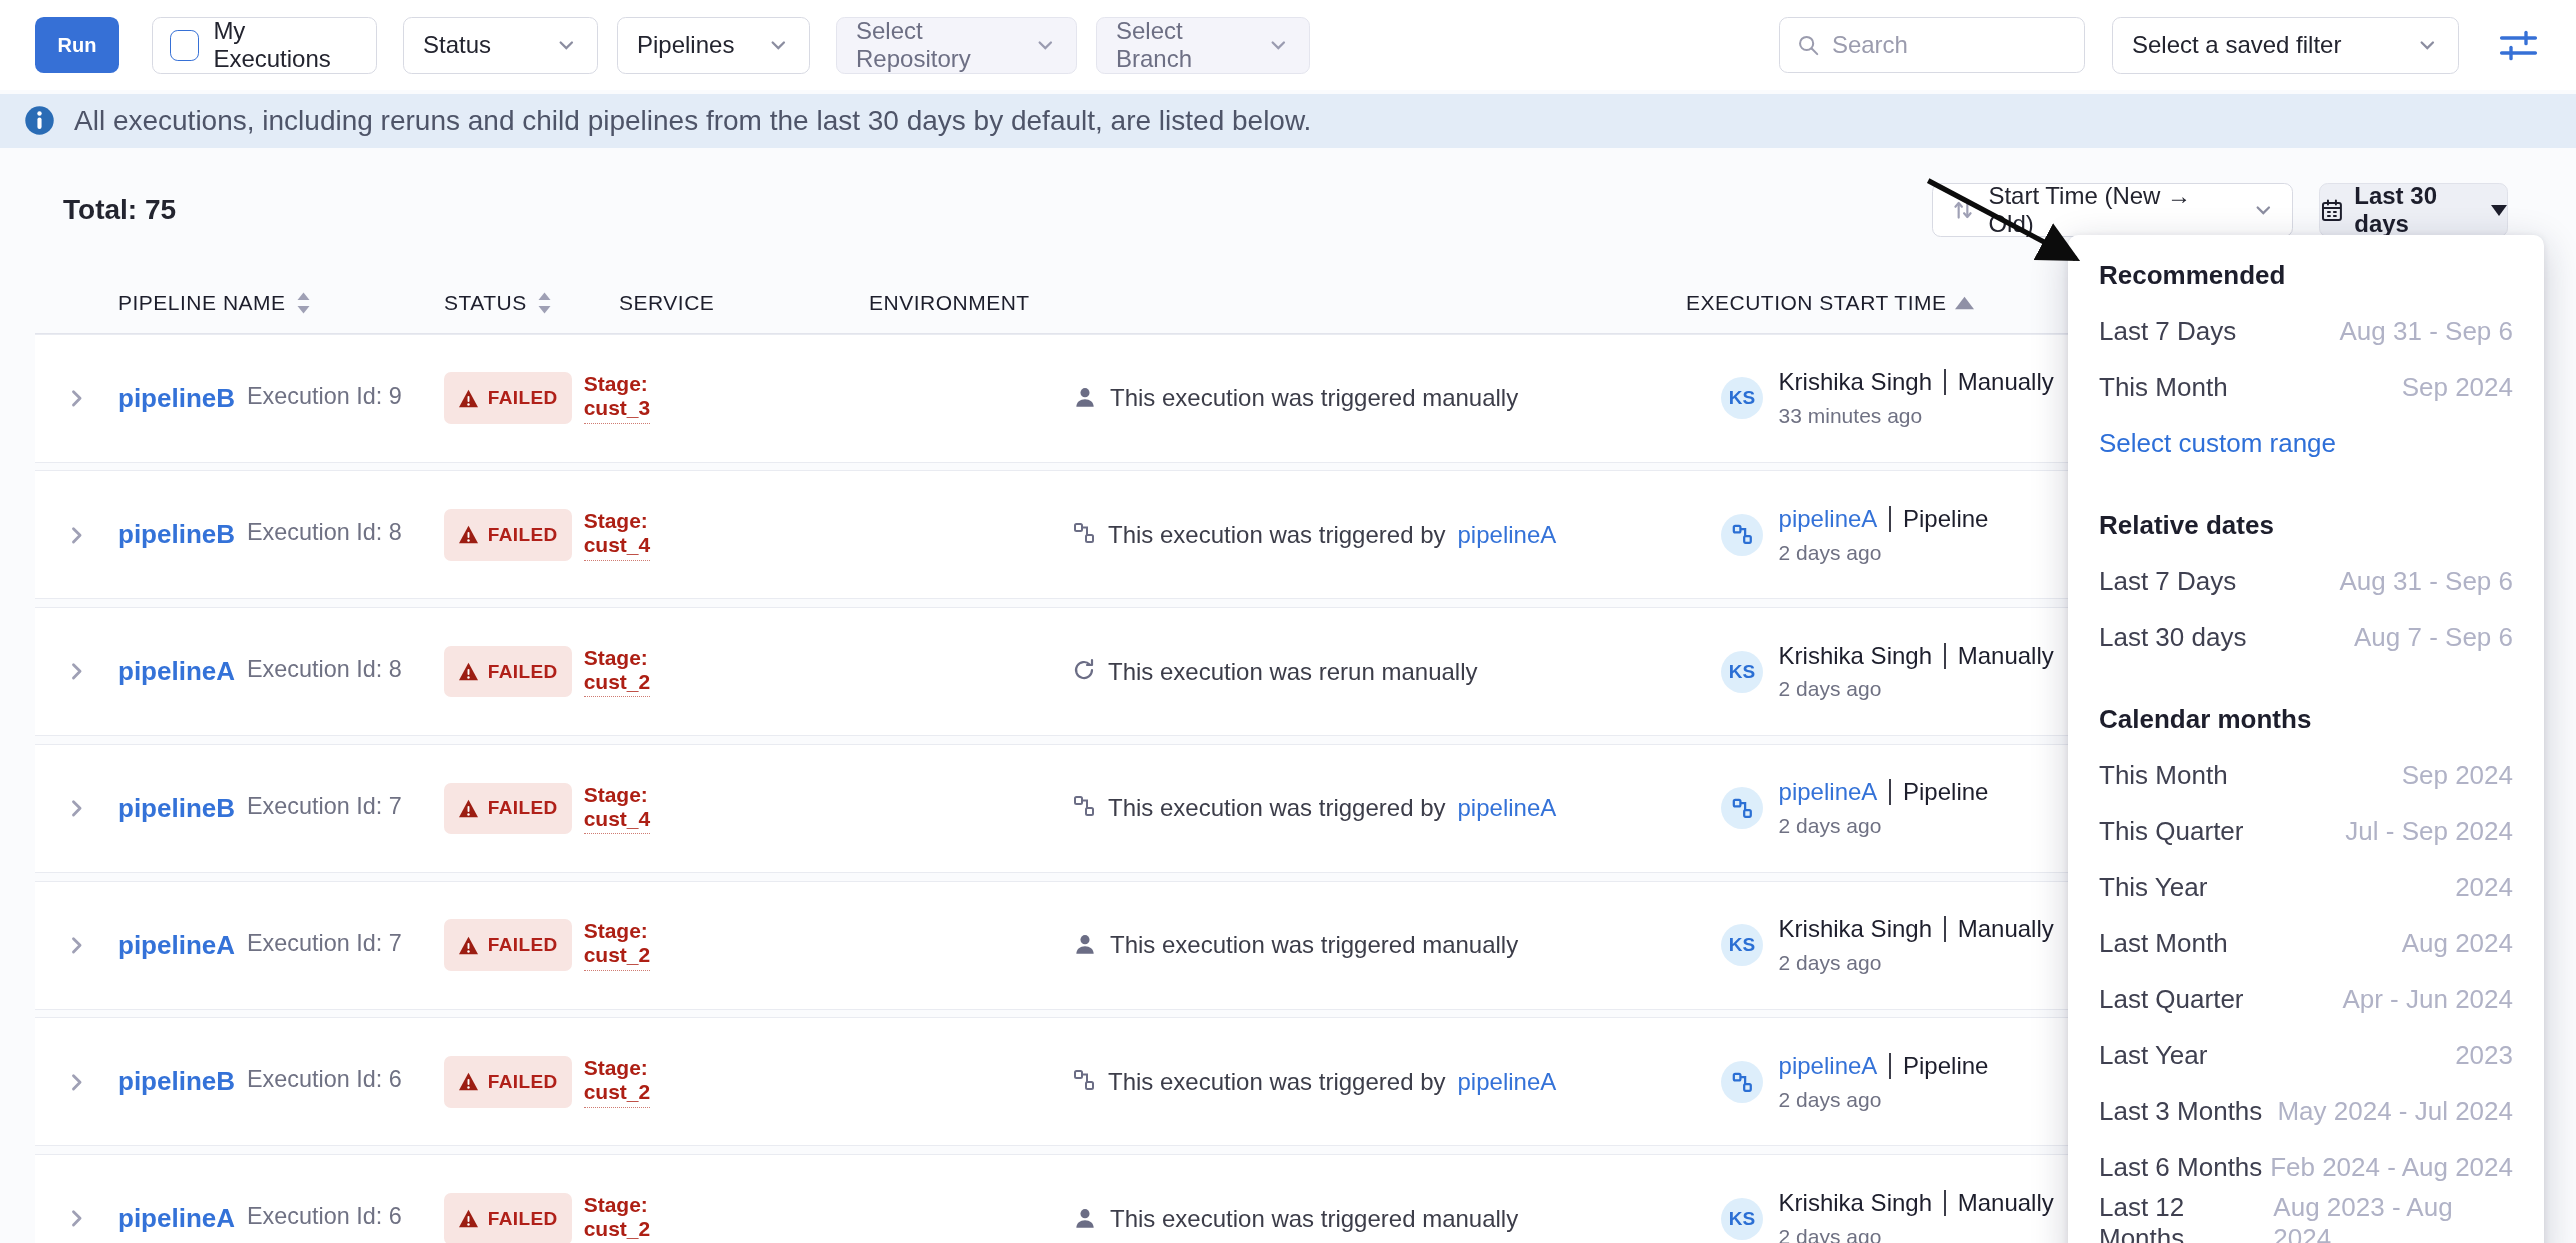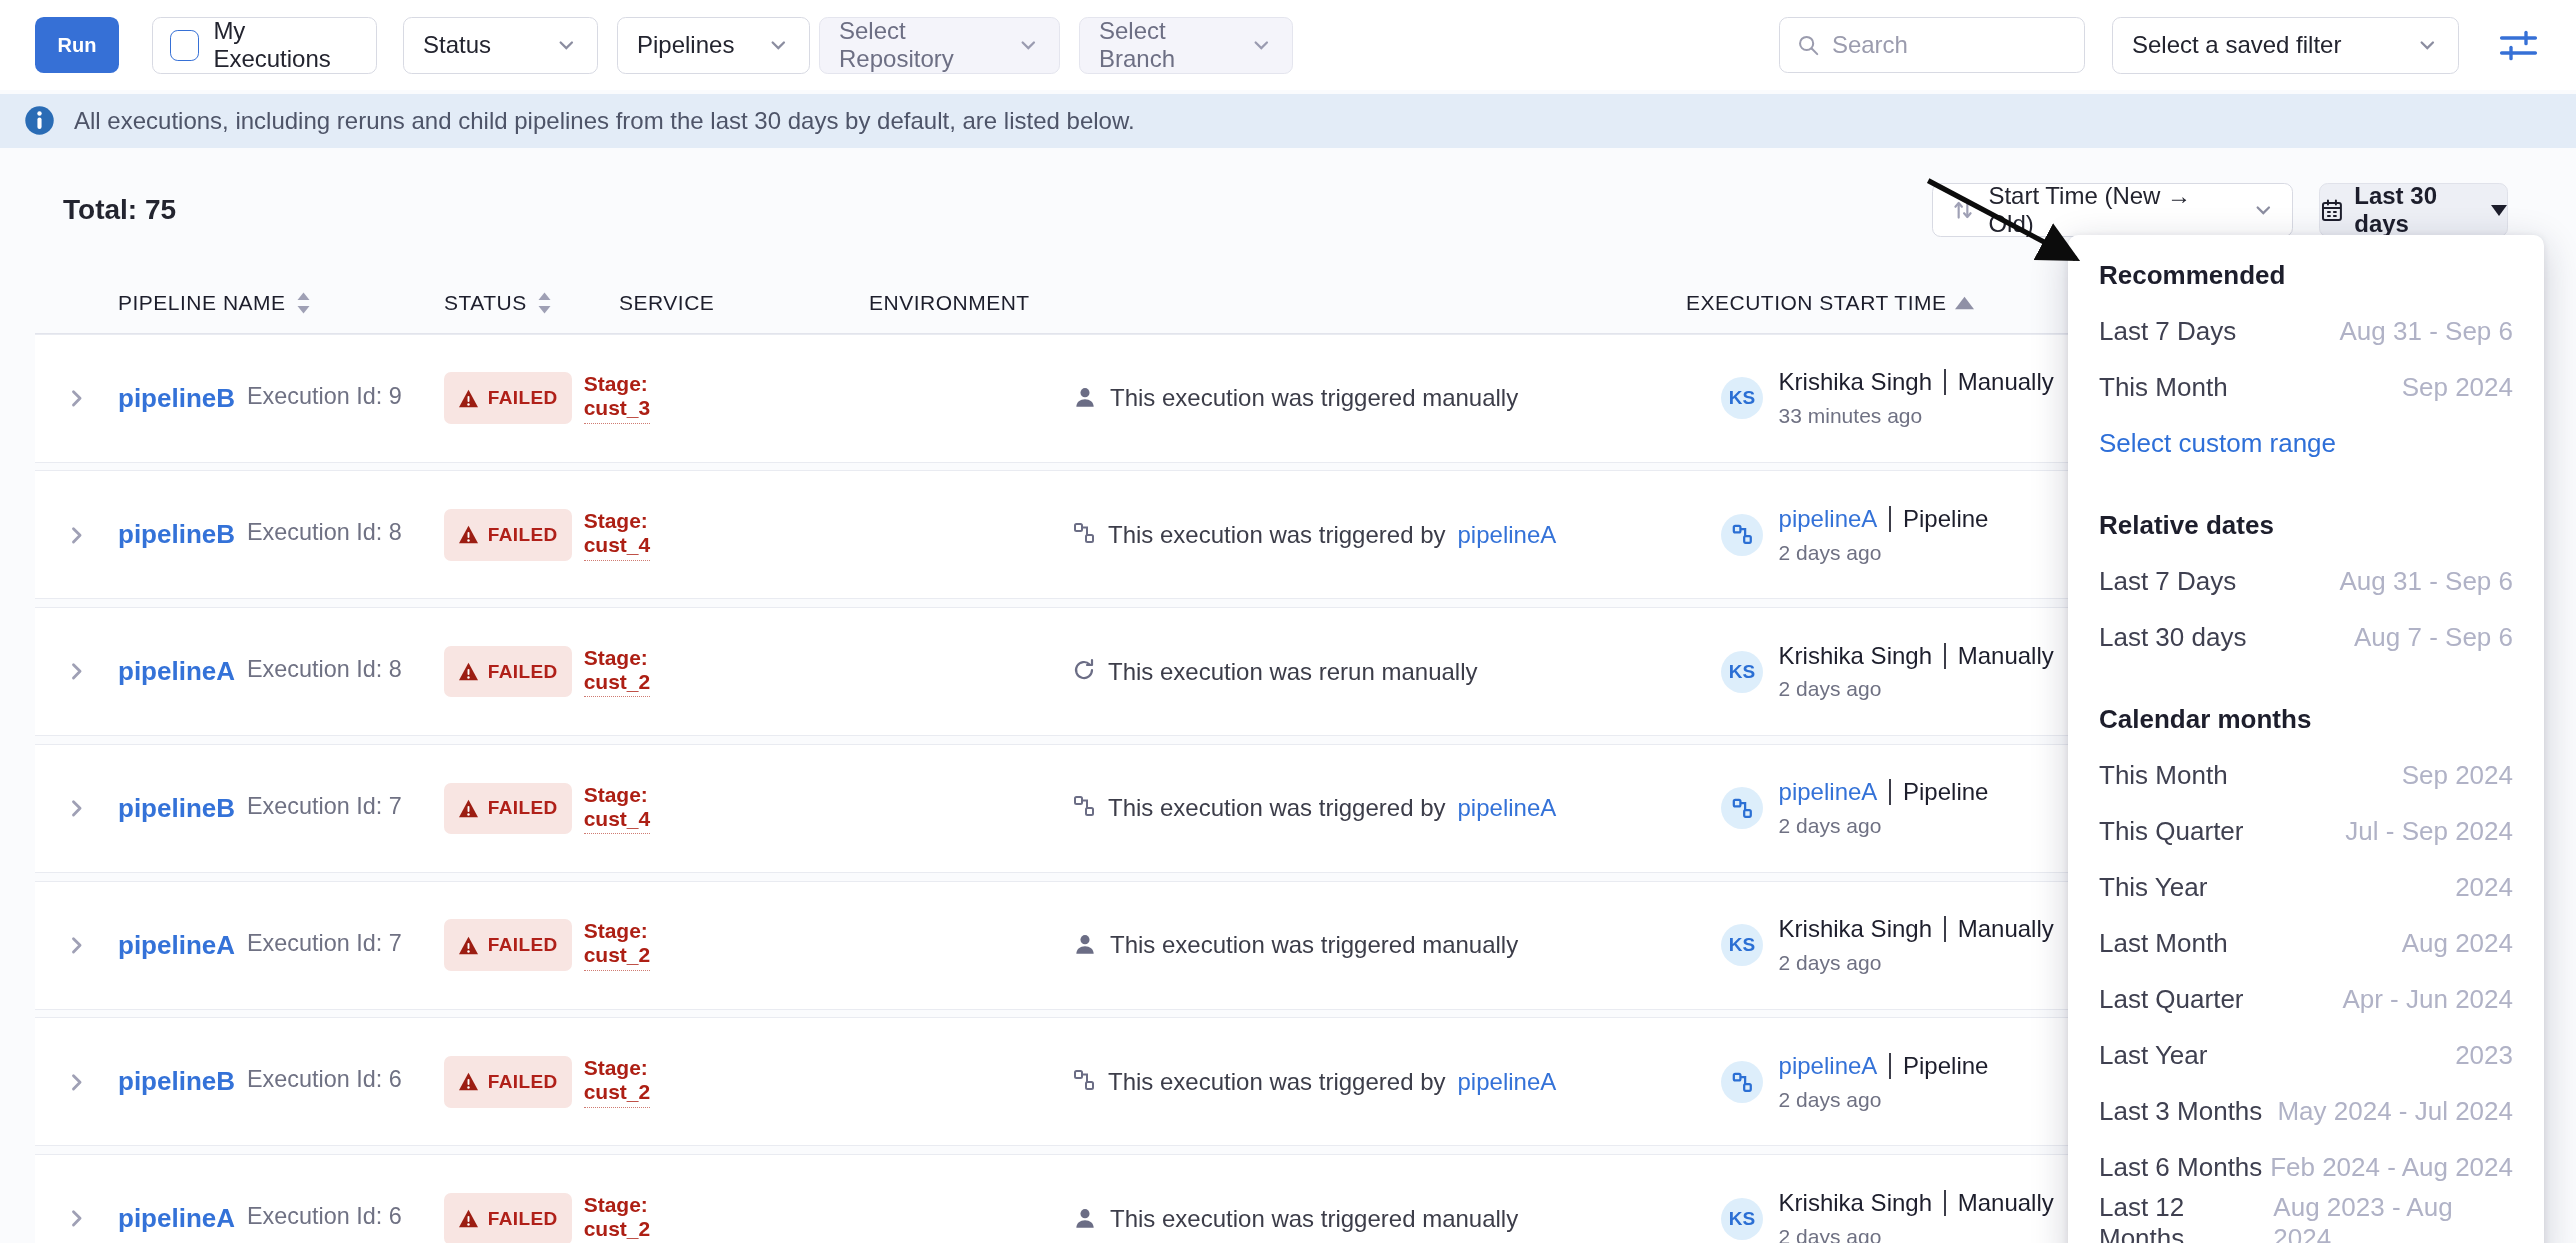--- a/index.html
+++ b/index.html
@@ -12,34 +12,34 @@
     border:none; border-radius:8.7px; cursor:pointer; }
   .chk-wrap { margin-left:33px; width:225px; height:57px; border:0.9px solid #d8dae3; border-radius:8.7px;
     background:#fff; display:flex; align-items:center; padding:0 17.4px; gap:14px; }
   .chk { width:31px; height:31px; border:1.7px solid #3670d6; border-radius:7.8px; background:#fff; }
   .chk-label { font-size:24px; color:#23242f; }
   .sel { height:57px; border:0.9px solid #d8dae3; border-radius:8.7px; background:#fff; display:flex;
     align-items:center; justify-content:space-between; padding:0 19px; font-size:24px; color:#23242f; cursor:pointer; }
   .sel.dis { background:#f4f4fa; border-color:#e4e5ee; color:#6d6f84; }
   .sel-status { margin-left:26px; width:195px; }
   .sel-pipelines { margin-left:19px; width:193px; }
-  .sel-repo { margin-left:9px; width:241px; }
+  .sel-repo { margin-left:26px; width:241px; }
   .sel-branch { margin-left:19px; width:214px;gap:8px; }
   .chev-svg { width:22.6px; height:22.6px; flex:0 0 auto; }
   .search-box { position:absolute; left:1779px; width:306px; height:56px; border:0.9px solid #d8dae3;
     border-radius:8.7px; background:#fff; display:flex; align-items:center; padding:0 15.6px; gap:12px; }
   .search-box input { border:none; outline:none; font-size:24px; width:100%; color:#23242f;
     font-family:inherit; background:transparent; }
   .search-box input::placeholder { color:#9b9cae; }
   .sel-saved { position:absolute; left:2112px; width:347px; }
   .sliders { position:absolute; left:2496px; width:45px; height:45px; cursor:pointer; }
 
   
   .banner { margin-top:3.5px; height:54px; background:#e3ecf7; display:flex; align-items:center; padding:0 24px; gap:19px; }
-  .banner-text { font-size:24px; color:#4e5468; }
+  .banner-text { font-size:28px; color:#4e5468; }
 
   
   .content { position:relative; padding:0 35px; }
   .content-head { height:125px; display:flex; align-items:center; justify-content:space-between;margin-left:28px; }
   .total { font-size:28px; font-weight:700; color:#23242f; }
   .head-right { display:flex; align-items:center; gap:26px; margin-right:33px; }
   .sort-ctl { width:361px; height:54px; background:#fff; border:0.9px solid #d8dae3; border-radius:8.7px;
     display:flex; align-items:center; padding:0 17.4px; gap:12px; font-size:24px; color:#23242f; cursor:pointer; }
   .sort-ctl .lbl { flex:1; }
   .date-btn { width:189px; height:54px; background:#edeff5; border:0.9px solid #e0e2ea; border-radius:8.7px;

